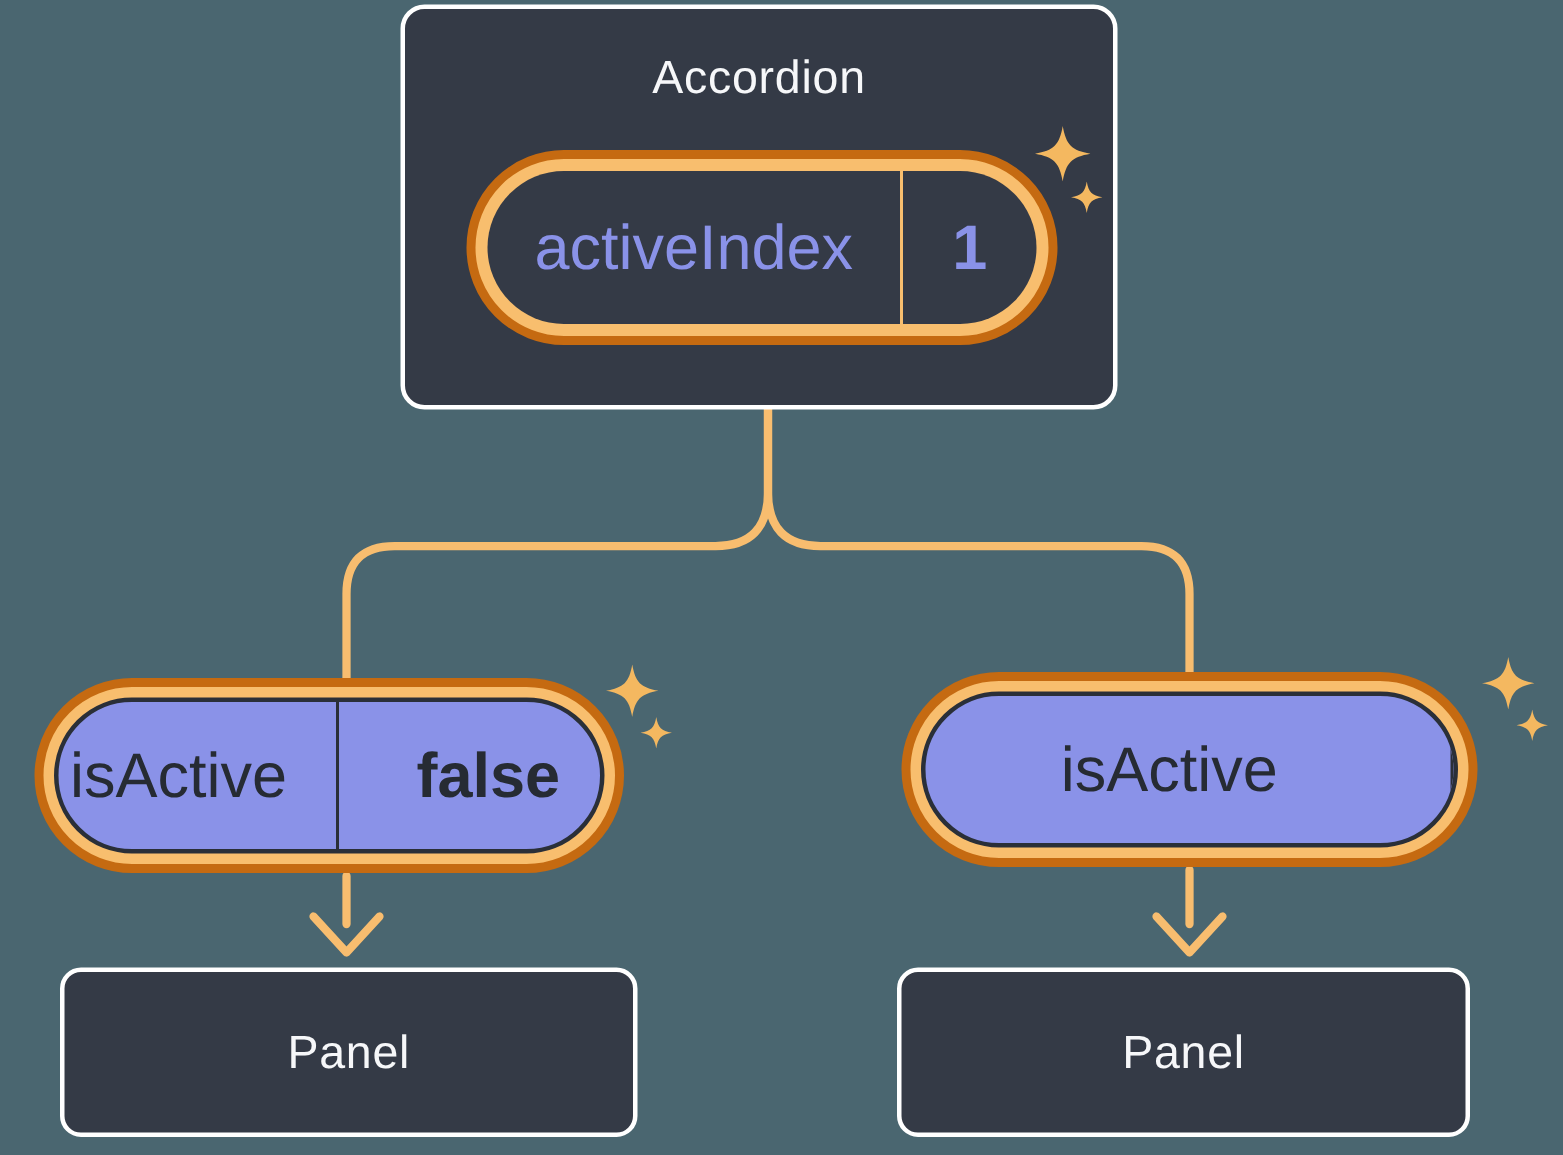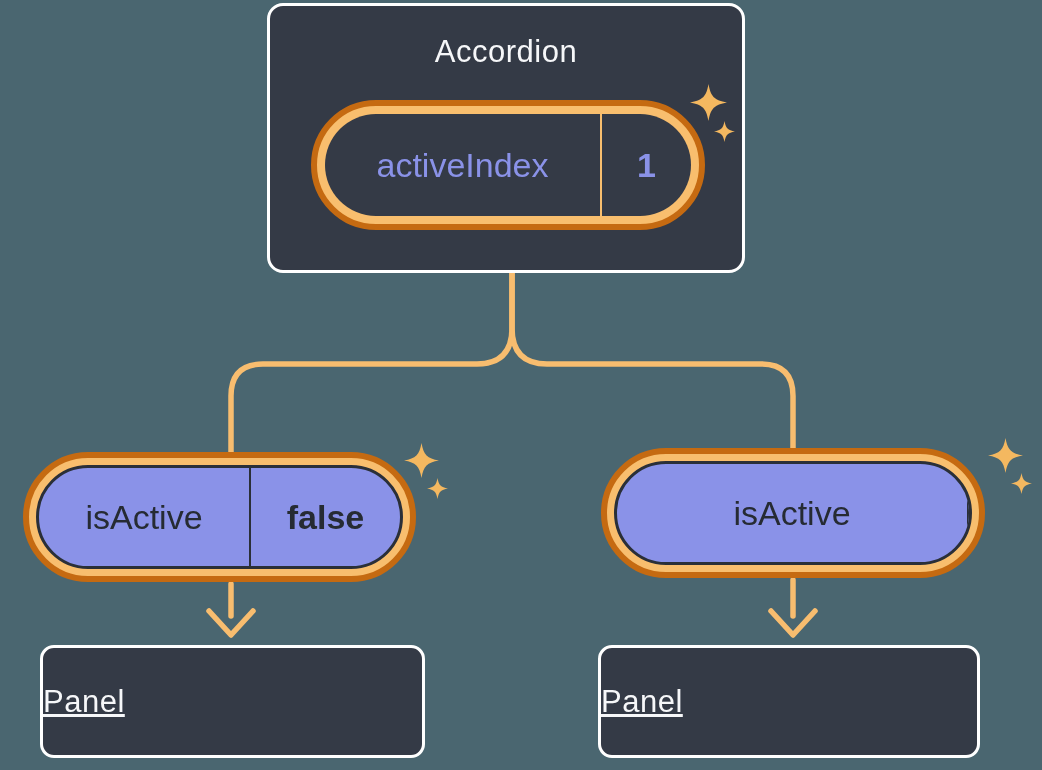--- a/index.html
+++ b/index.html
@@ -50,51 +50,50 @@
 
   .pill-inner {
     box-sizing: border-box;
     width: 100%; height: 100%;
     border-radius: 999px;
     display: flex;
     align-items: stretch;
     overflow: hidden;
   }
   .pill-inner.dark   { background: #343A46; }
-  .pill-inner.purple { background: #8A92E8; border: 3px solid #2A2F38; }
+  .pill-inner.purple { background: #8A92E8; border: 3px solid #2A2F38; gap: 25px; }
 
   .pill-label, .pill-value {
     display: flex;
     align-items: center;
     justify-content: center;
-    font-size: 34px;
+    font-size: 42px;
     white-space: nowrap;
   }
   .pill-label { flex: 1; }
   .pill-value { font-weight: 700; }
   .w-top   { width: 89px; }
   .w-left  { width: 149px; text-align: right; }
   .w-right { width: 136px; }
 
   .txt-purple { color: #8A92E8; }
   .txt-dark   { color: #262B33; }
 
   .pill-divider { width: 2px; align-self: stretch; }
   .div-orange { background: #F8BE6E; }
   .div-dark   { background: #2A2F38; }
 
   .panel {
     display: flex;
     align-items: center;
-    justify-content: flex-start;
+    justify-content: center;
     border-radius: 14px;
     font-size: 31px;
     letter-spacing: 0.5px;
     color: #F6F7F9;
-    text-decoration: underline;
   }
   .panel-left  { left: 40px;  top: 645px; width: 385px; height: 113px; }
   .panel-right { left: 598px; top: 645px; width: 382px; height: 113px; }
 
   .sparkle { position: absolute; fill: #F4B860; z-index: 4; }
 </style>
 </head>
 <body>
 
 <div class="stage">

